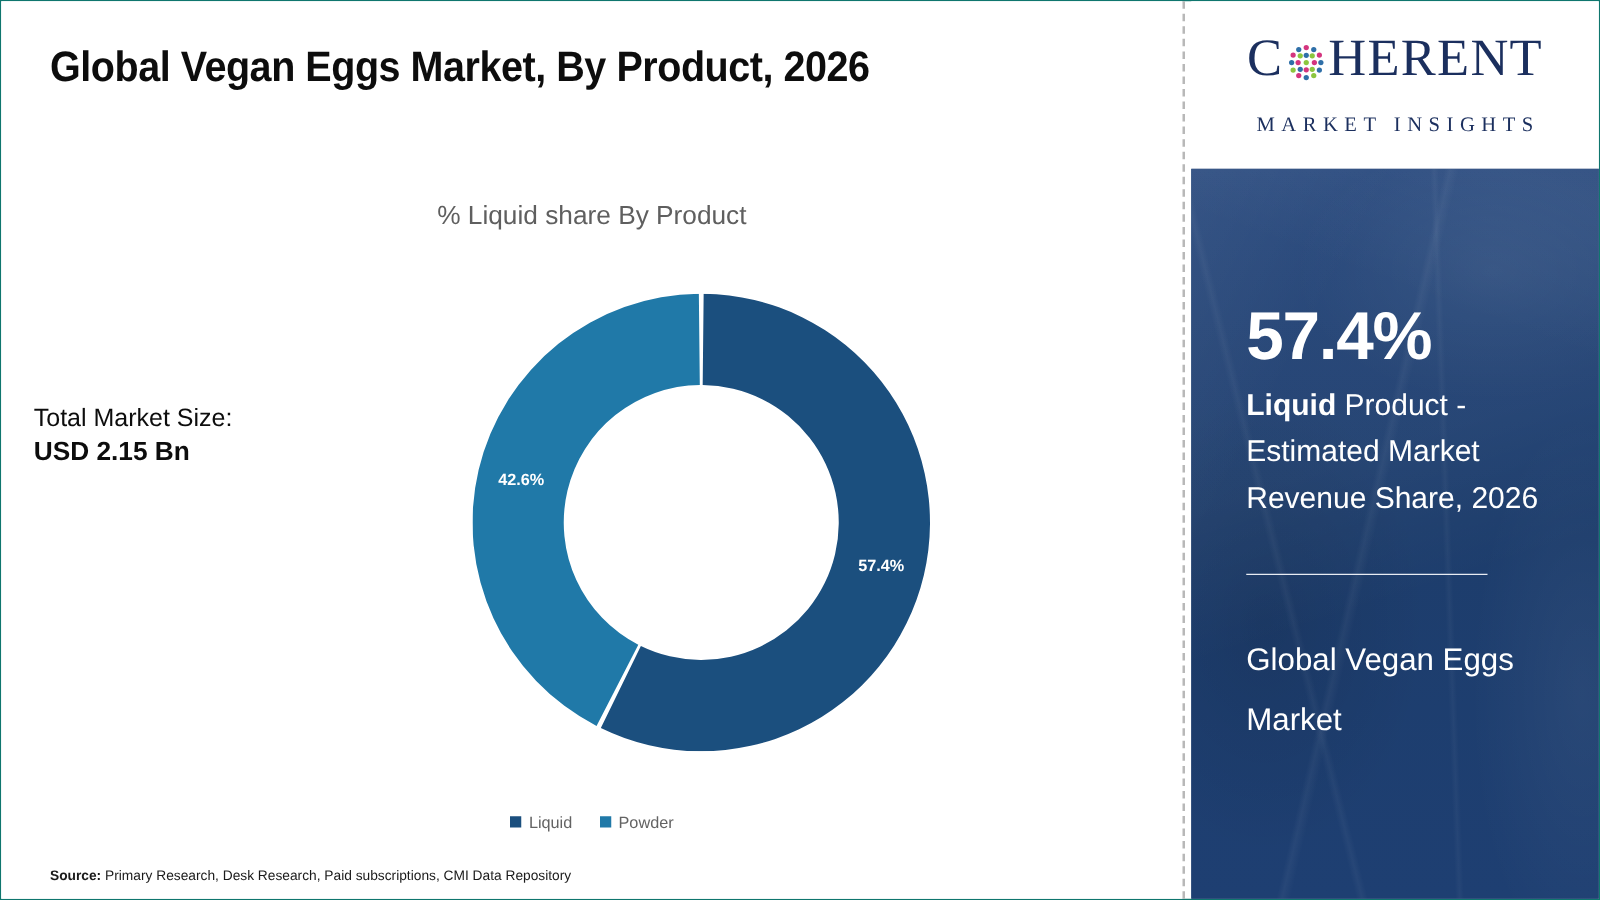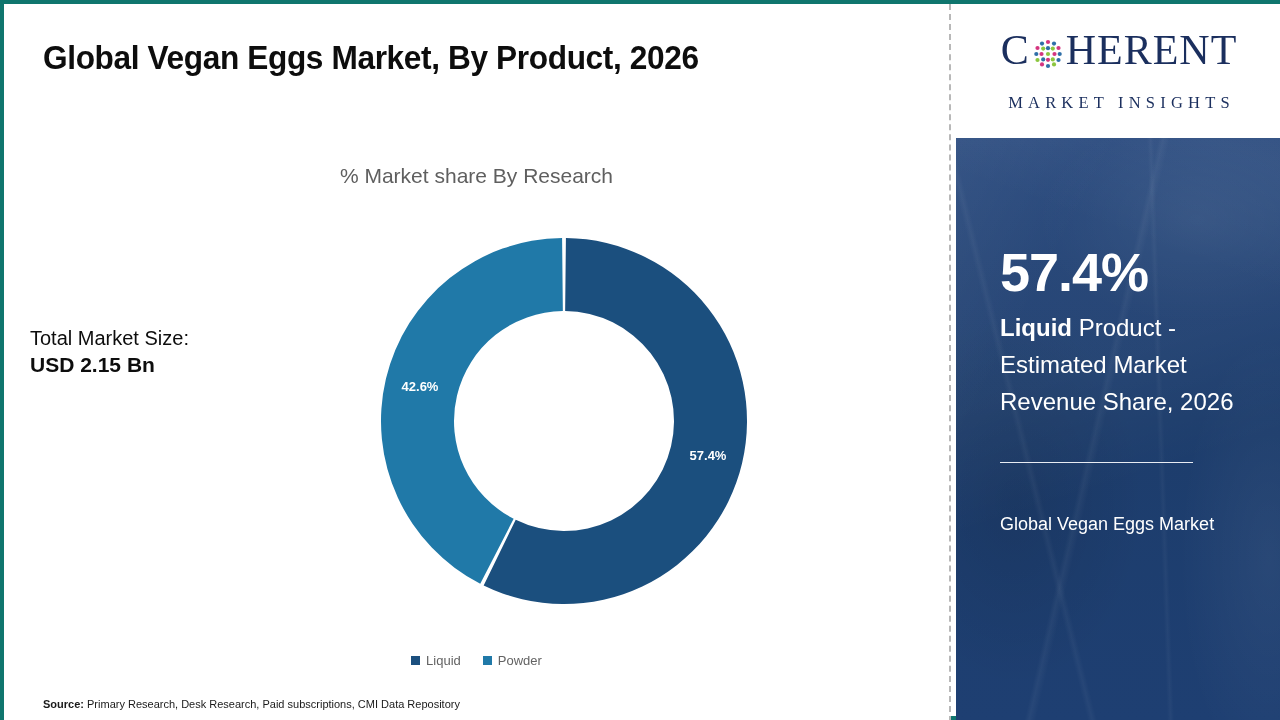--- a/index.html
+++ b/index.html
@@ -7,21 +7,21 @@
     width:1280px; height:720px;
     font-family:"Liberation Sans", sans-serif;
     background:#ffffff;
     overflow:hidden;
   }
 
   #page {
     position:relative;
     width:1280px; height:720px;
     background:#ffffff;
-    border:4px solid #0f766e;
+    border:1px solid #0f766e;
   }
 
   
   #left-pane {
     position:absolute;
     left:0; top:0;
     width:945px; height:718px;
     background:#ffffff;
   }
 
@@ -219,36 +219,36 @@
   #panel-divider {
     position:relative;
     margin:41px 0 0 0;
     width:193px; height:0;
     border-top:1.5px solid #e8ecf3;
   }
 
   #panel-subtitle {
     position:relative;
     margin-top:44px;
-    font-size:18px;
+    font-size:25px;
     color:#ffffff;
     line-height:1.95;
     font-weight:400;
   }
 </style>
 </head>
 <body>
 
 <div id="page">
 
   <div id="left-pane">
 
     <div id="chart-title">Global Vegan Eggs Market, By Product, 2026</div>
 
-    <div id="chart-subtitle">% Market share By Research</div>
+    <div id="chart-subtitle">% Liquid share By Product</div>
 
     <div id="market-size">
       <span class="ms-label">Total Market Size:</span>
       <span class="ms-value">USD 2.15 Bn</span>
     </div>
 
     <div id="donut-wrap">
       <svg id="donut-svg" width="366" height="366" viewBox="0 0 366 366">
         <g id="donut-slices">
             <path d="M 184.91633649327295 0.010034006111283134 A 183 183 0 1 1 102.66327147575477 347.4232649293333 L 134.71016318214768 281.83365651489976 A 110 110 0 1 0 184.15189625278703 73.00603136979366 Z" fill="#1b4f7e"></path>

